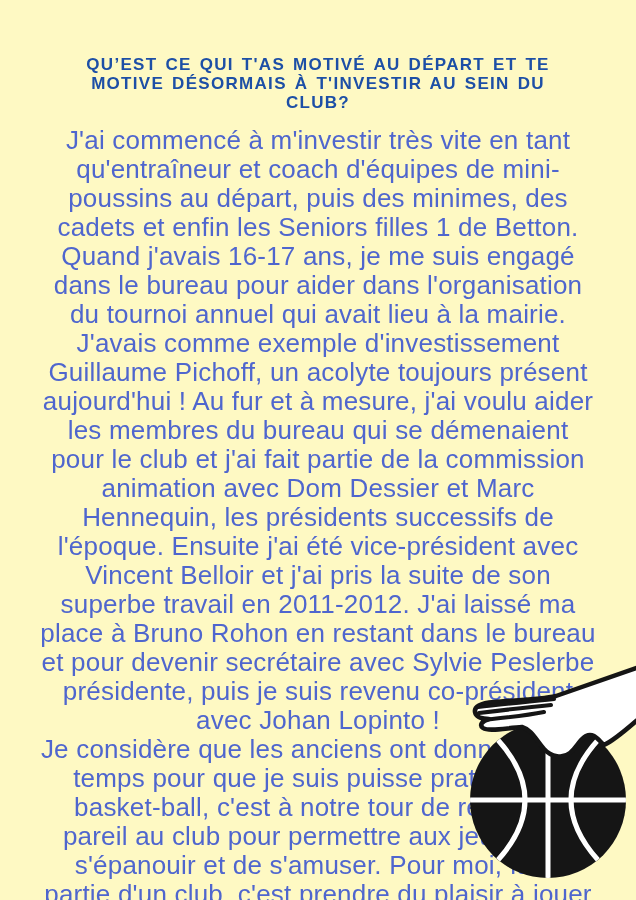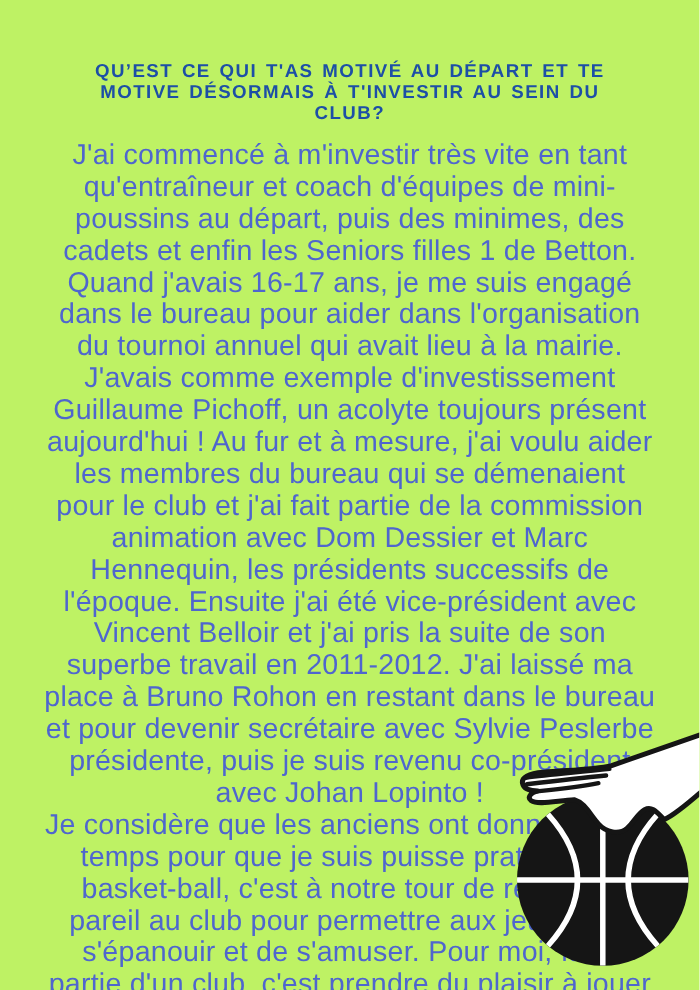--- a/index.html
+++ b/index.html
@@ -4,21 +4,21 @@
 <style>
   html, body {
     margin: 0;
     padding: 0;
     background: #ffffff;
   }
   .page {
     position: relative;
     width: 636px;
     height: 900px;
-    background: #bef264;
+    background: #fef9c3;
     overflow: hidden;
     font-family: "Liberation Sans", "DejaVu Sans", sans-serif;
   }
   .heading {
     margin: 55px auto 0 auto;
     max-width: 505px;
     text-align: center;
     color: #1d4fa6;
     font-size: 17px;
     line-height: 19px;

